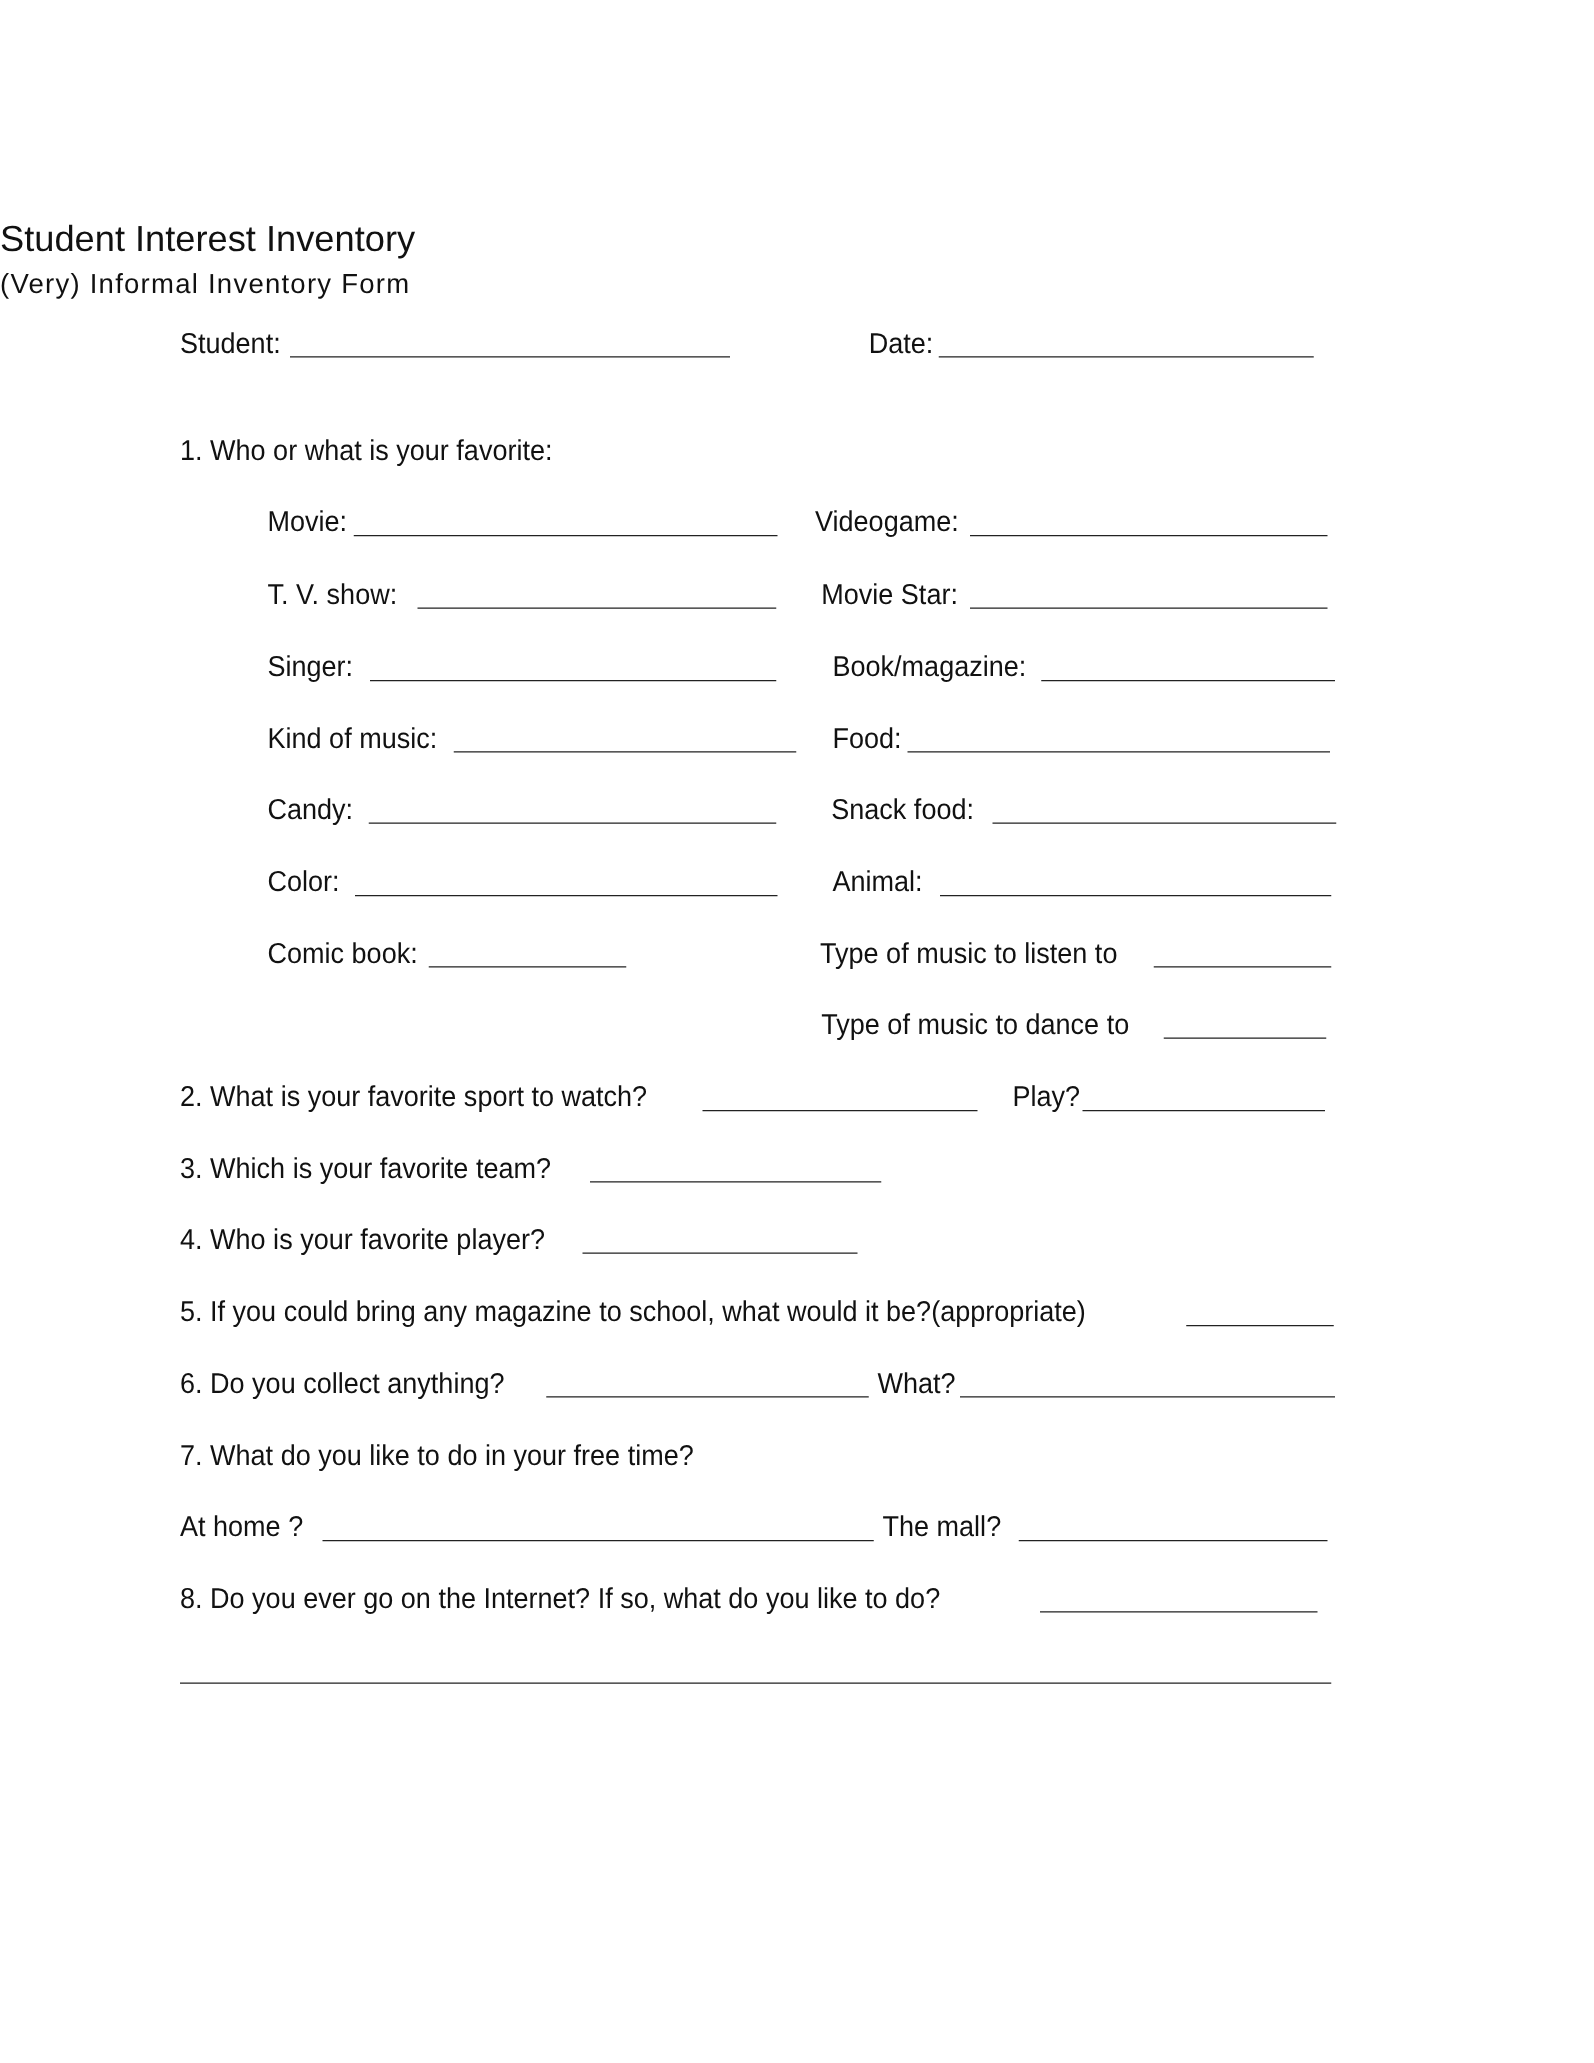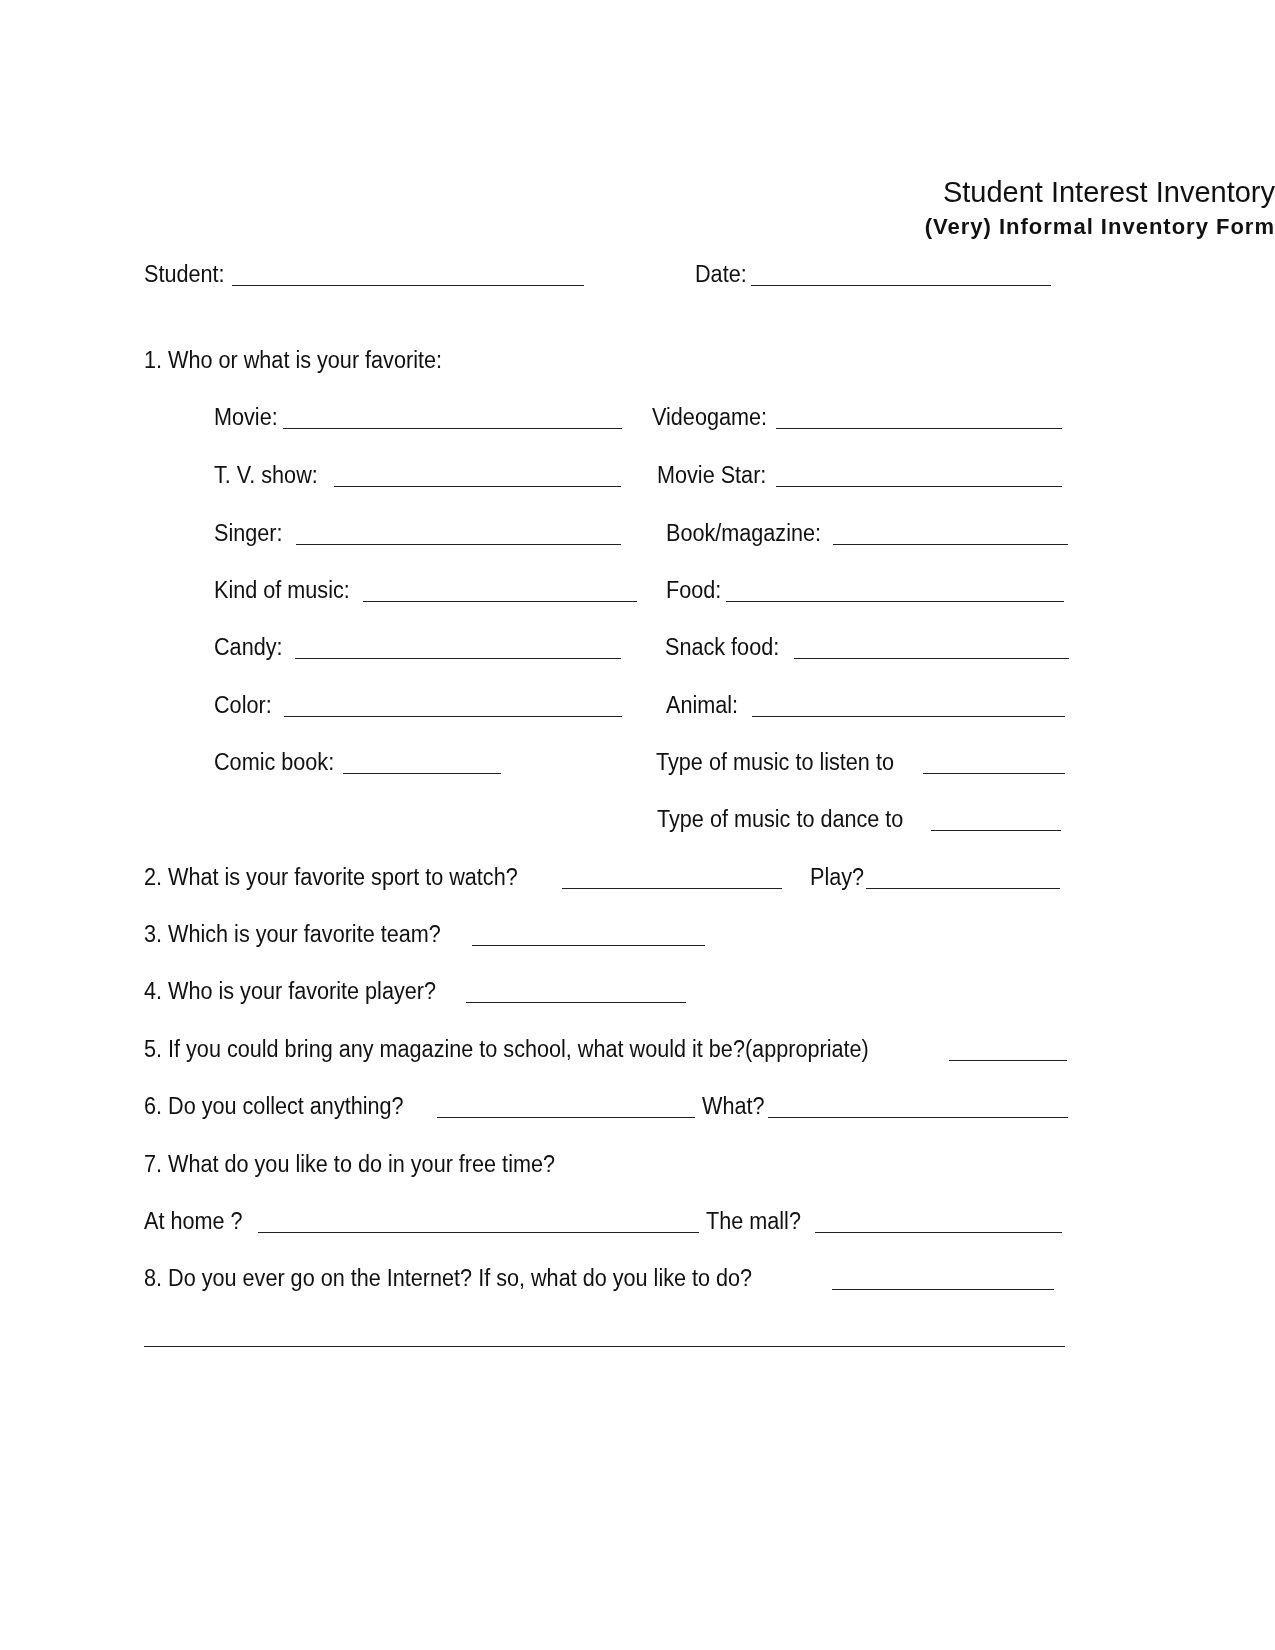--- a/index.html
+++ b/index.html
@@ -1,21 +1,21 @@
 <!DOCTYPE html>
 <html><head>
 <meta charset="utf-8">
 <style>
   html, body { margin:0; padding:0; background:#ffffff; }
   body { width:1275px; height:1650px; position:relative; overflow:hidden;
          font-family:"Liberation Sans", sans-serif; color:#111; }
   .t { position:absolute; white-space:nowrap; font-size:23px; line-height:28px; transform:scaleX(0.94); transform-origin:left center; }
   .ln { position:absolute; height:0; border-bottom:1.5px solid #222; }
-  #title { position:absolute; left:0; width:1275px; top:176px; text-align:right; font-size:29px; transform:none; }
-  #subtitle { position:absolute; left:0; width:1275px; top:214px; text-align:right; font-size:22px; font-weight:bold; letter-spacing:1px; transform:none; }
+  #title { position:absolute; left:0; width:1275px; top:176px; text-align:left; font-size:29px; transform:none; }
+  #subtitle { position:absolute; left:0; width:1275px; top:214px; text-align:left; font-size:22px; font-weight:normal; letter-spacing:1px; transform:none; }
 </style>
 </head>
 <body>
 
 <div id="title">Student Interest Inventory</div>
 <div id="subtitle">(Very) Informal Inventory Form</div>
 
 <div class="t" style="left:144px;top:260px">Student:</div>
 <div class="ln" style="left:232px;top:285px;width:352px"></div>
 <div class="t" style="left:695px;top:260px">Date:</div>

